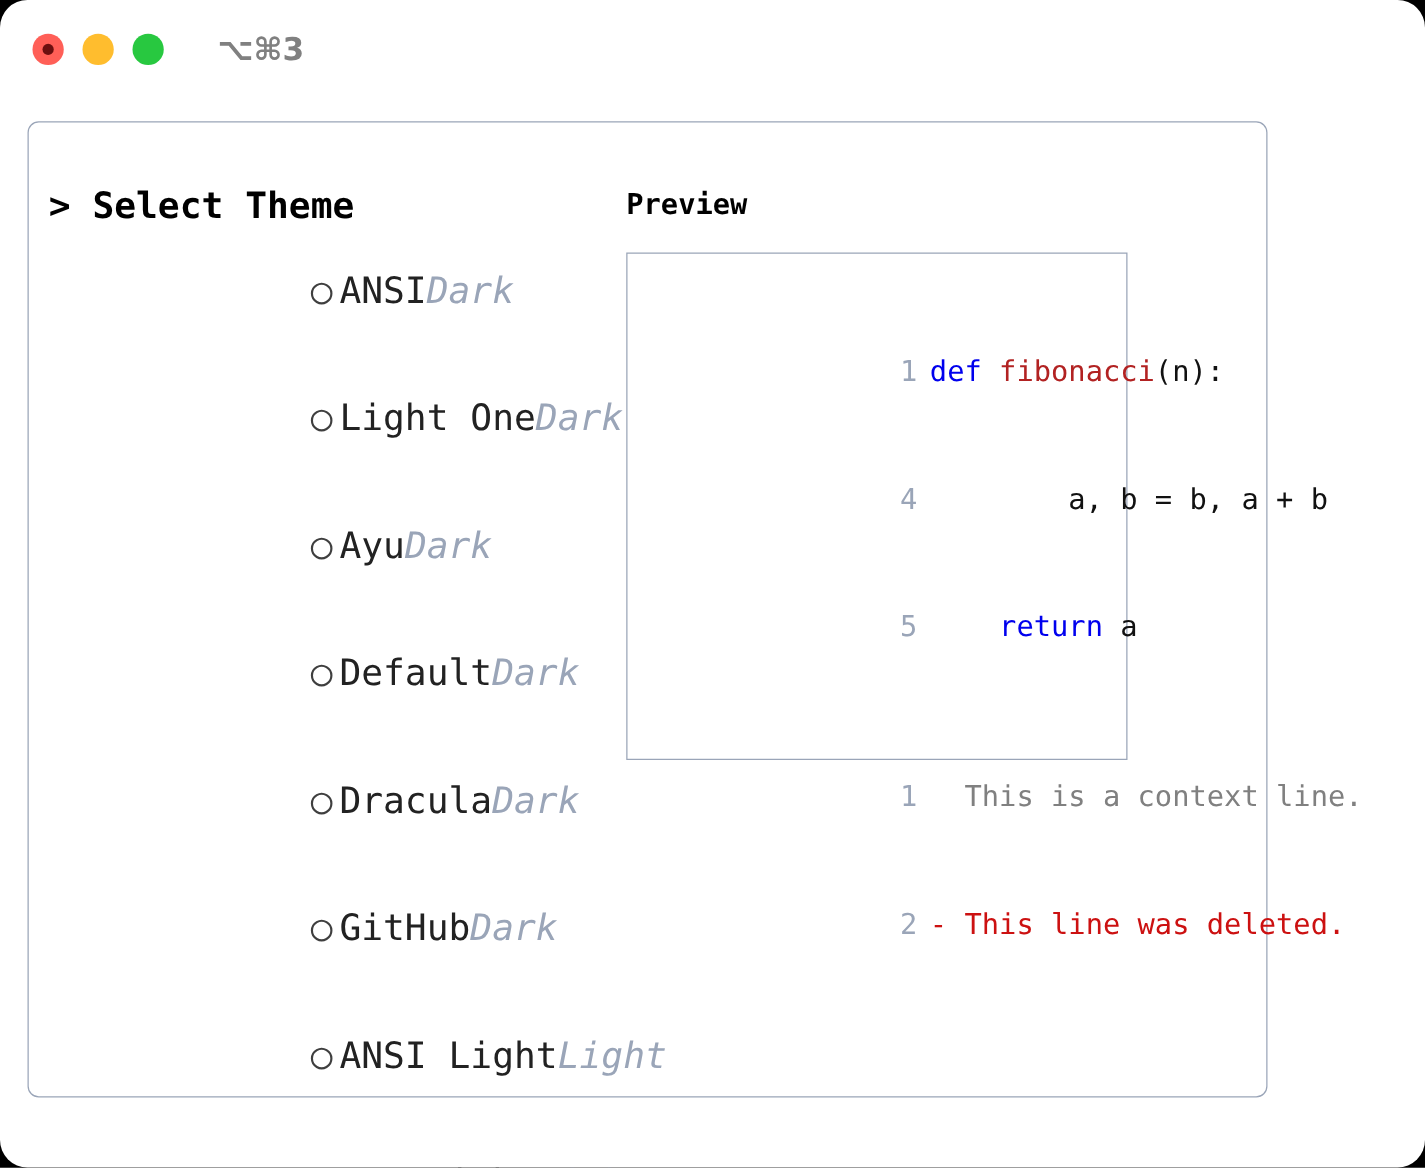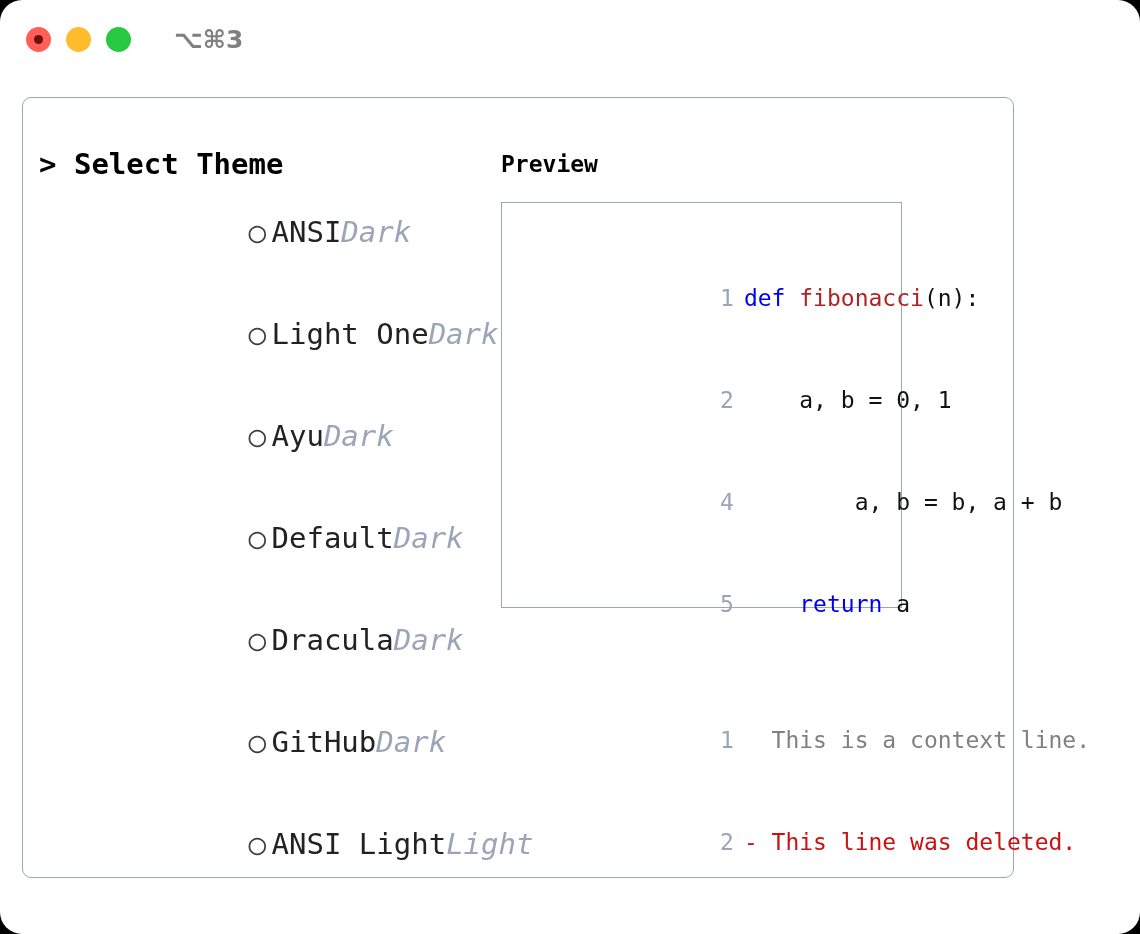--- a/index.html
+++ b/index.html
@@ -215,23 +215,20 @@
       <div class="right-pane">
         <div class="preview-title">Preview</div>
 
         <div class="preview-box">
           <div class="code-area">
 
             <div class="code-line">
               <span class="lnum">1</span><span class="kw">def </span><span class="fn">fibonacci</span><span class="pl">(n):</span>
             </div>
 
-            <div class="code-line">
-              <span class="lnum">2</span><span class="pl">    a, b = 0, 1</span>
-            </div>
 
 
             <div class="code-line">
               <span class="lnum">4</span><span class="pl">        a, b = b, a + b</span>
             </div>
 
             <div class="code-line">
               <span class="lnum">5</span><span class="pl">    </span><span class="kw">return</span><span class="pl"> a</span>
             </div>
 

